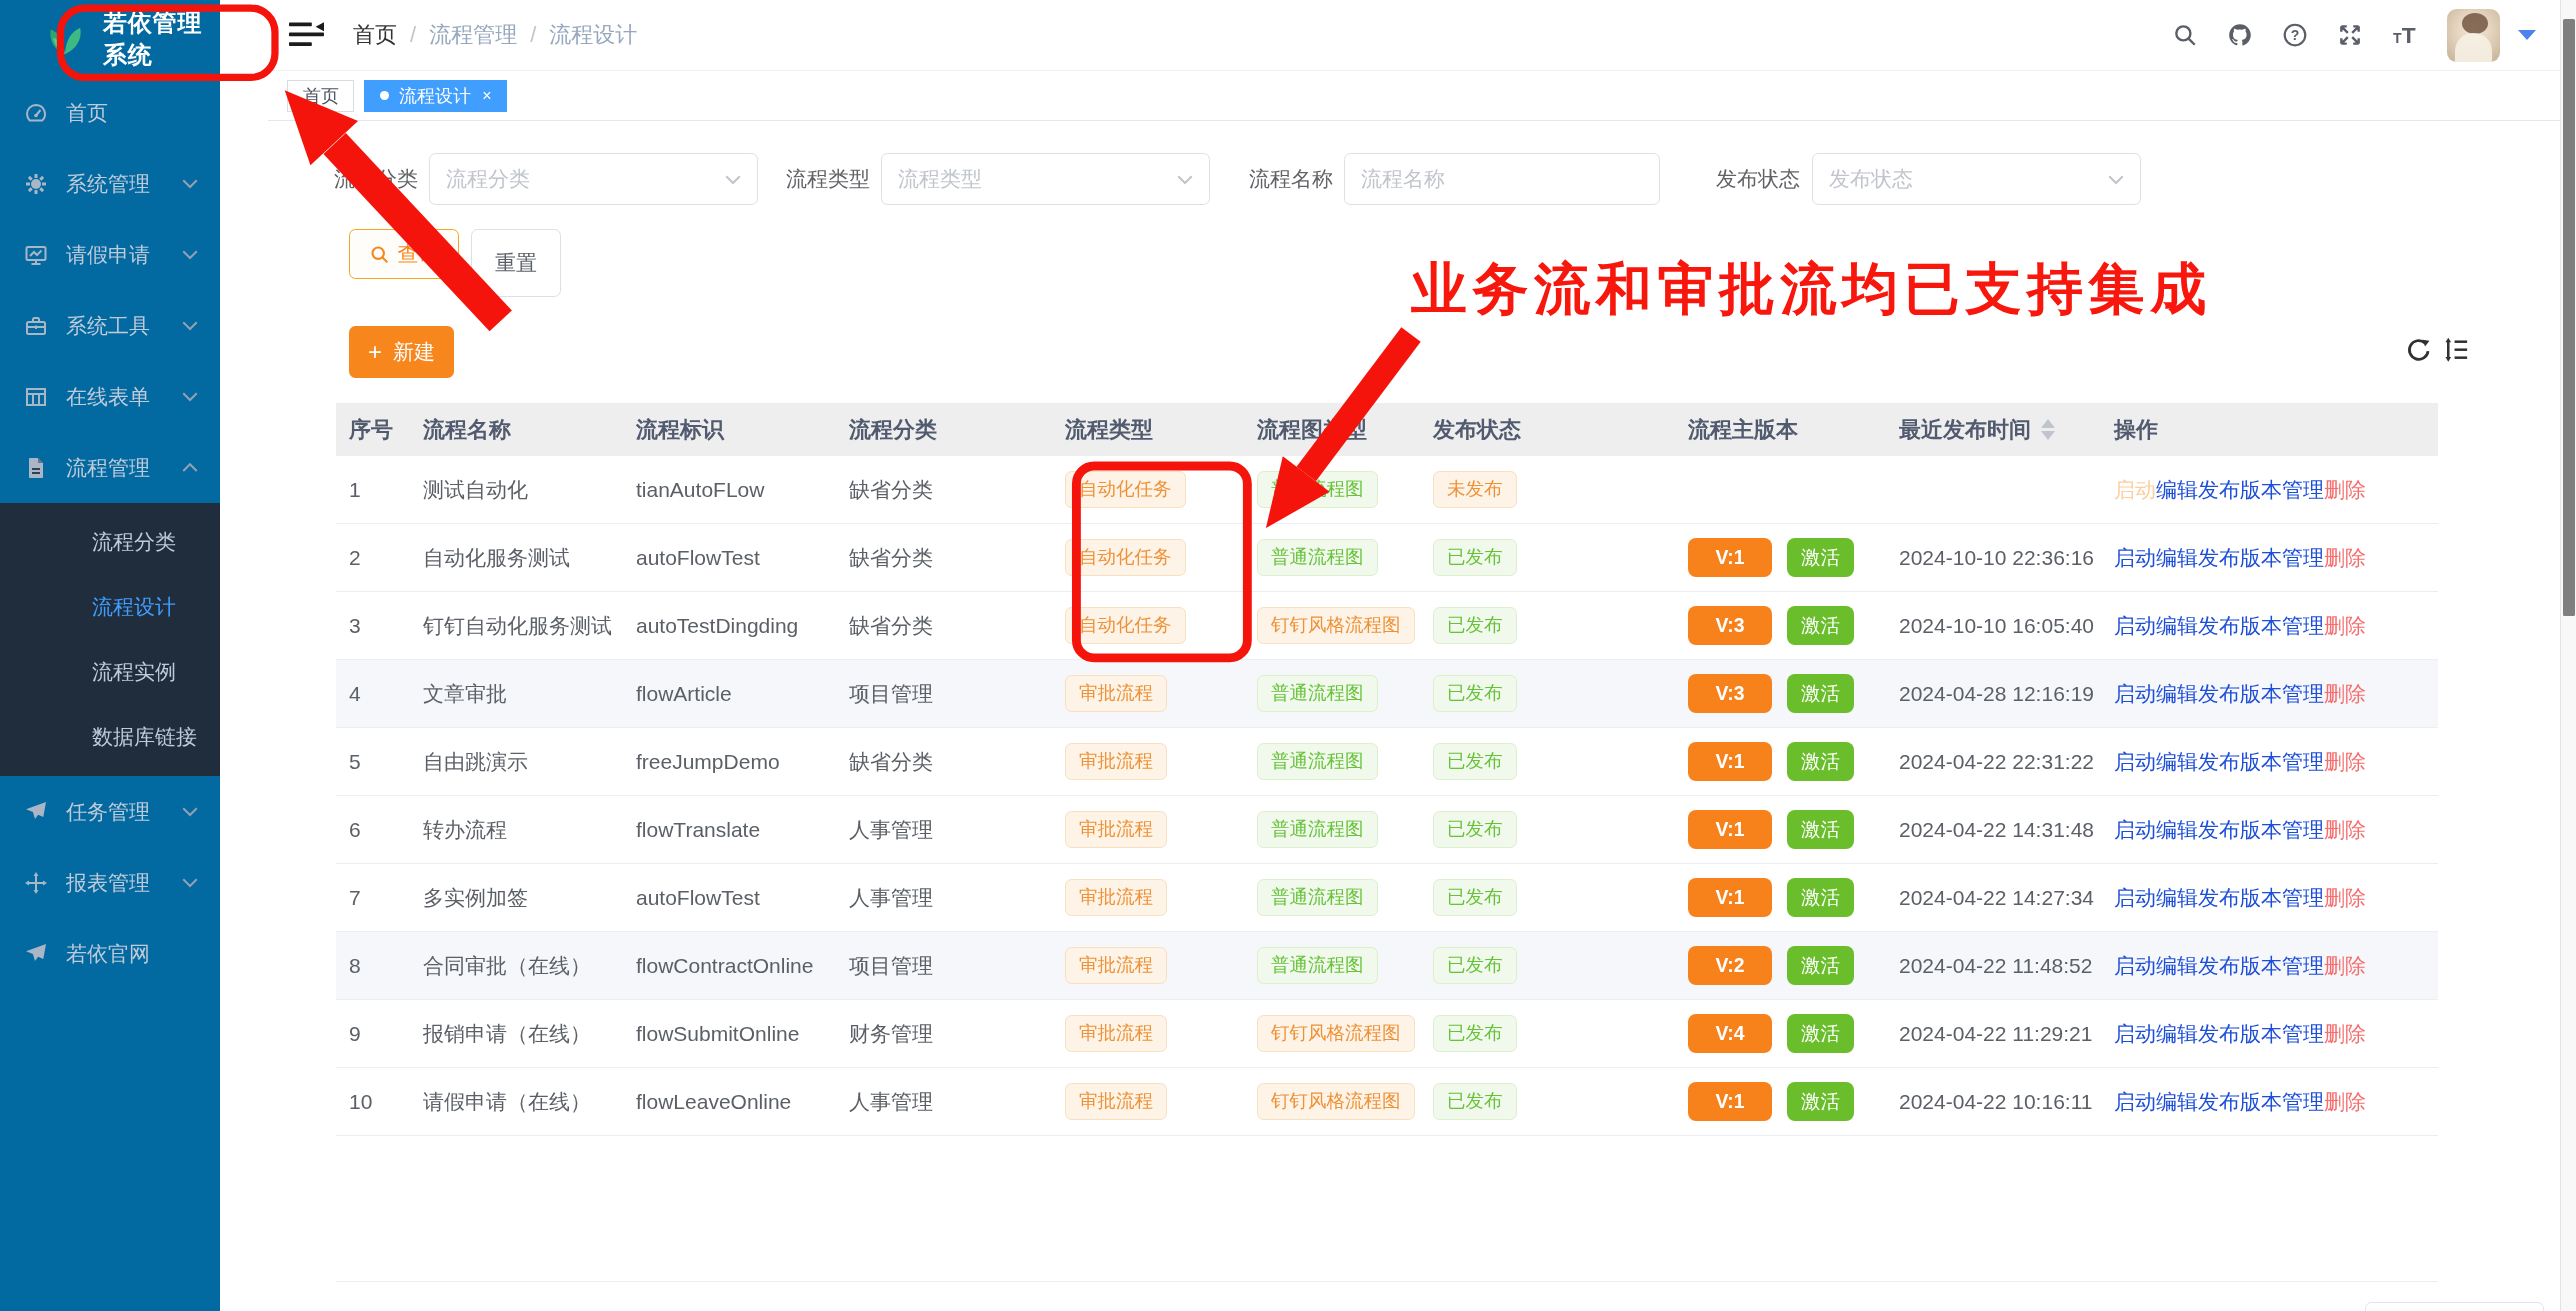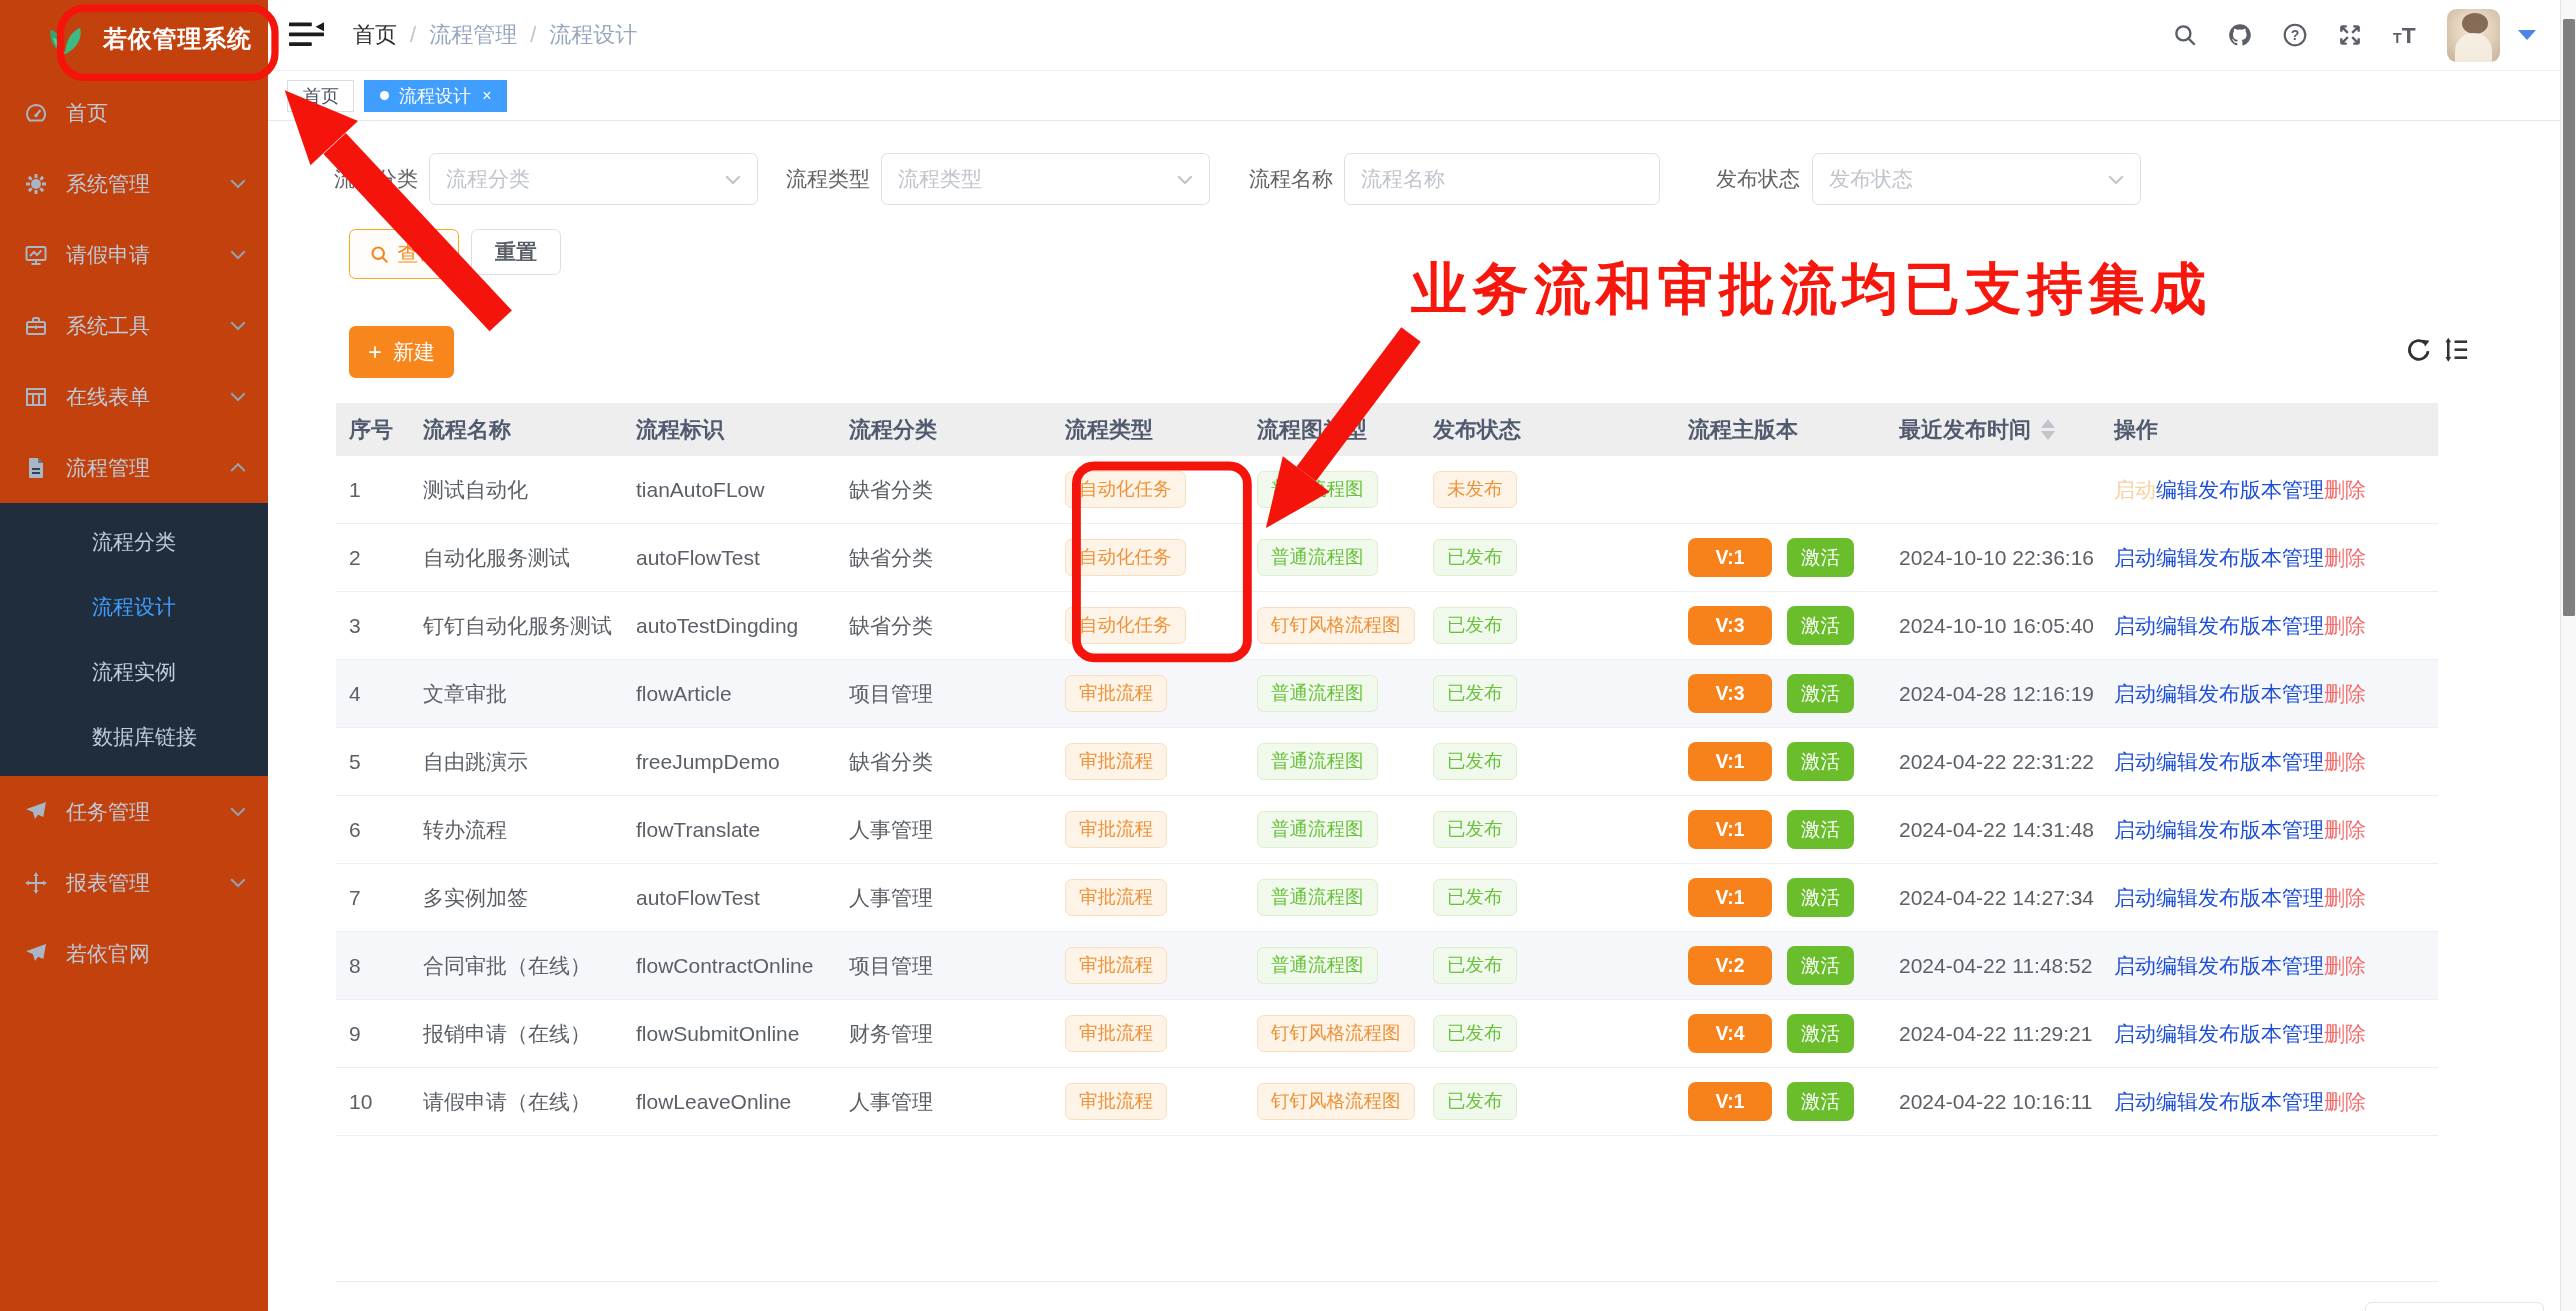--- a/index.html
+++ b/index.html
@@ -2,21 +2,21 @@
 <html style="font-size:13px"><head>
 <meta charset="utf-8">
 <style>
   * { margin:0; padding:0; box-sizing:border-box; }
   html,body { width:2576px; height:1311px; }
   body { position:relative; overflow:hidden; background:#fff;
          font-family:"Liberation Sans", sans-serif; color:#303133; }
   svg { display:block; }
 
   
-  .sidebar { position:absolute; left:0; top:0; width:268px; height:1311px; background:#c2410c; z-index:2; }
+  .sidebar { position:absolute; left:0; top:0; width:220px; height:1311px; background:#0369a1; z-index:2; }
   .logo { height:77px; display:flex; align-items:center; padding-left:45px; gap:18px; }
   .logo-title { color:#fff; font-size:24px; font-weight:bold; letter-spacing:0.8px; }
   .menu { display:flex; flex-direction:column; }
   .menu-item { height:71px; display:flex; align-items:center; padding:0 21px 0 24px;
                color:#bfcbd9; font-size:21px; cursor:pointer; }
   .mi-icon { width:24px; height:24px; margin-right:18px; color:#a9b6c6; flex:0 0 auto; }
   .mi-icon svg { width:100%; height:100%; }
   .chev { margin-left:auto; width:18px; height:11.3px; color:#93a1b3; }
   .chev svg { width:18px; height:11.3px; }
   .chev.up svg { transform:rotate(180deg); }
@@ -361,21 +361,21 @@
 
   <button class="btn btn-query" style="left:81px; top:229px; width:110px; height:50px;">
     <span class="q-icon">
       <svg viewBox="0 0 24 24" fill="none" stroke="currentColor" stroke-width="2.4">
           <circle cx="10.5" cy="10.5" r="6.5"></circle>
           <line x1="15.5" y1="15.5" x2="21" y2="21"></line>
         </svg>
     </span>
     <span>查询</span>
   </button>
-  <button class="btn btn-reset" style="left:203px; top:229px; width:90px; height:46px;font-weight:bold;">
+  <button class="btn btn-reset" style="left:203px; top:229px; width:90px; height:68px;">
     <span>重置</span>
   </button>
 
   <button class="btn btn-create" style="left:81px; top:326px; width:105px; height:52px;">
     <span class="plus">+</span>
     <span>新建</span>
   </button>
 
   <span class="tool-icon" style="left:2137px; top:336px;">
     <svg viewBox="0 0 24 24" fill="none" stroke="currentColor" stroke-width="2.4">

